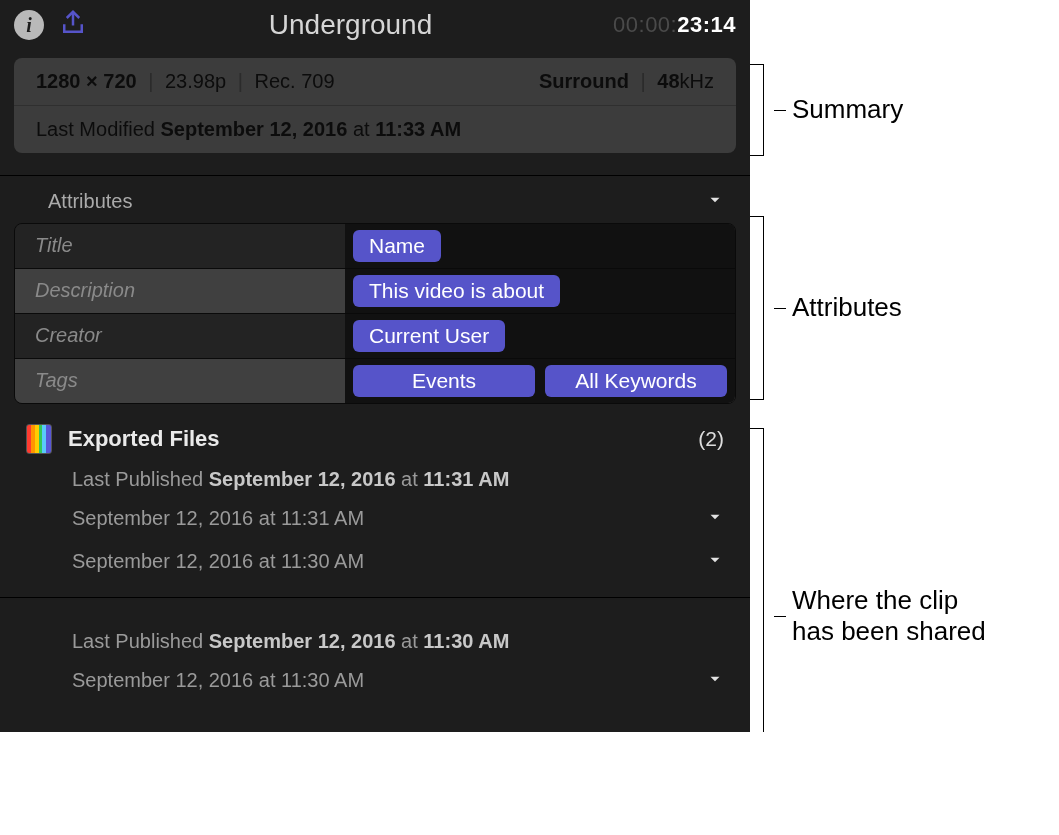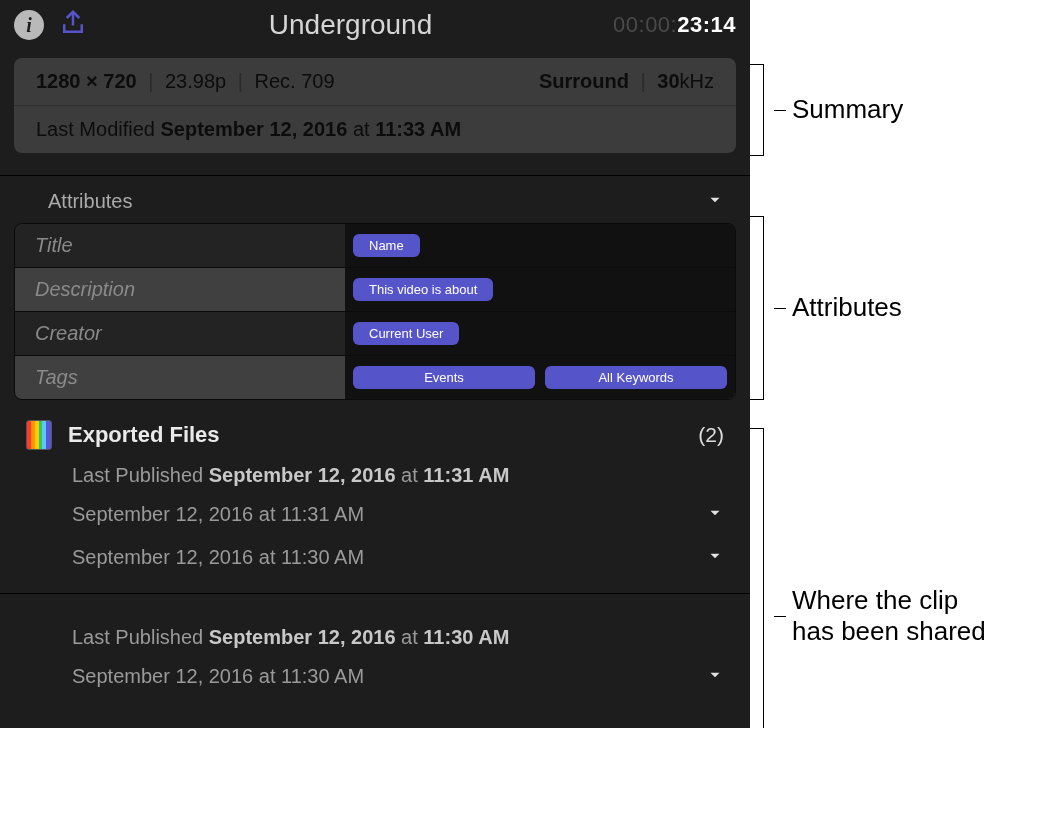--- a/index.html
+++ b/index.html
@@ -104,21 +104,21 @@
     padding: 6px 8px;
     display: flex;
     gap: 10px;
     align-items: center;
   }
   .token {
     background: #5654c9;
     color: #fff;
     padding: 4px 16px;
     border-radius: 6px;
-    font-size: 13px;
+    font-size: 21px;
   }
   .token.wide { flex: 1; text-align: center; }
 
   .share-section {
     padding: 12px 26px 0 26px;
   }
   .share-head {
     display: flex; align-items: center; gap: 16px;
     font-size: 22px; color: #eaeaea;
     padding: 8px 0;
@@ -200,21 +200,21 @@
       <span class="left">
         <b>1280 × 720</b>
         <span class="sep">|</span>
         <span>23.98p</span>
         <span class="sep">|</span>
         <span>Rec. 709</span>
       </span>
       <span class="right">
         <b>Surround</b>
         <span class="sep">|</span>
-        <b>30</b><span>kHz</span>
+        <b>48</b><span>kHz</span>
       </span>
     </div>
     <div class="summary-row">
       <span>
         <span>Last Modified</span>
         <b>September 12, 2016</b>
         <span>at</span>
         <b>11:33 AM</b>
       </span>
     </div>

